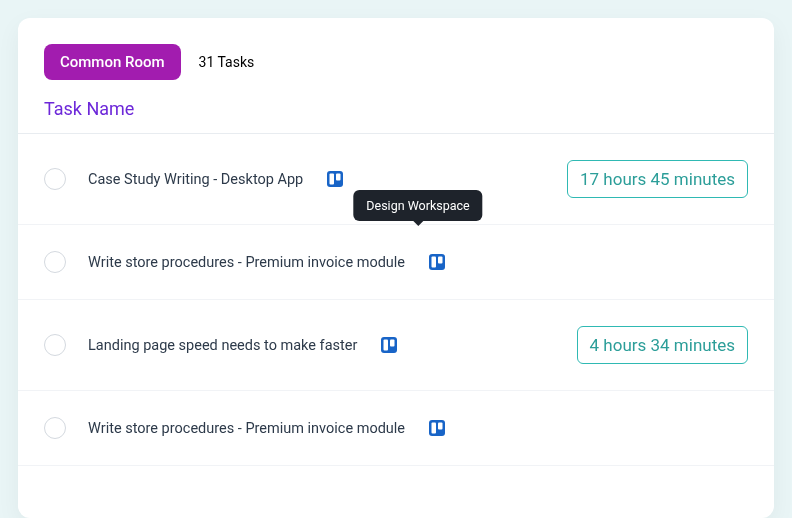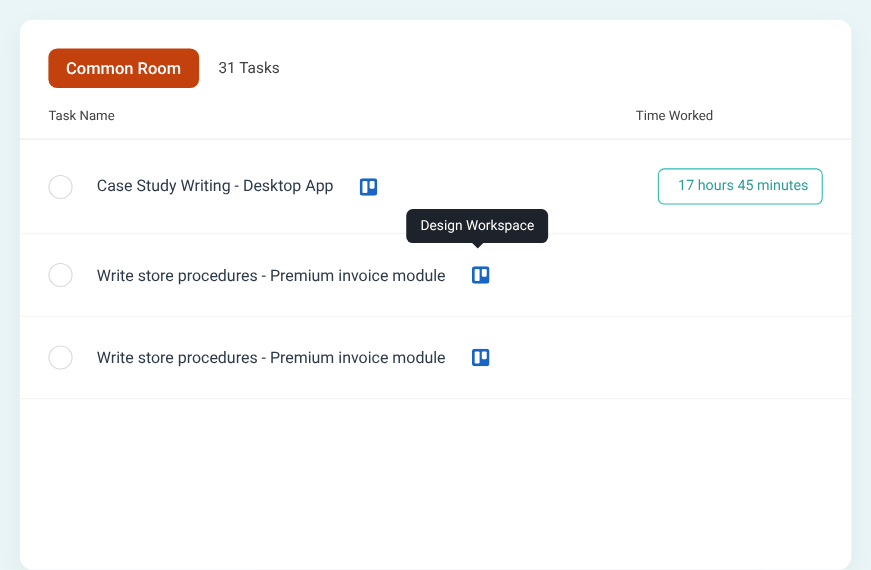--- a/index.html
+++ b/index.html
@@ -21,38 +21,38 @@
     flex-direction: column;
     overflow: hidden;
   }
   .header {
     padding: 26px 26px 18px 26px;
     display: flex;
     align-items: center;
     gap: 18px;
   }
   .badge {
-    background: #c2410c;
+    background: #a21caf;
     color: #fff;
     border-radius: 8px;
     padding: 9px 16px;
     font-size: 15px;
     font-weight: 500;
     cursor: pointer;
   }
   .task-count {
-    color: #404040;
+    color: #000000;
     font-size: 14px;
   }
   .col-headers {
     display: flex;
     padding: 0 26px 14px 26px;
     border-bottom: 1px solid #e8ecf0;
-    color: #404040;
-    font-size: 12px;
+    color: #6d28d9;
+    font-size: 18px;
   }
   .col-left { flex: 1; }
   .col-right { width: 170px; text-align: left; }
   .rows {
     flex: 1;
     overflow: hidden;
   }
   .row-wrapper {
     position: relative;
   }
@@ -87,21 +87,21 @@
     height: 16px;
     position: relative;
     cursor: pointer;
   }
   .trello-icon svg { display: block; }
   .time-pill {
     border: 1.2px solid #2fb9b3;
     color: #2c9e99;
     border-radius: 6px;
     padding: 8px 12px;
-    font-size: 13px;
+    font-size: 17px;
     text-align: right;
     min-width: 150px;
   }
   .tooltip {
     position: absolute;
     background: #1e232b;
     color: #fff;
     font-size: 12.5px;
     padding: 8px 13px;
     border-radius: 6px;
@@ -124,53 +124,68 @@
 </head>
 <body>
 
 <div class="card">
   <div class="header">
     <div class="badge">Common Room</div>
     <div class="task-count">31 Tasks</div>
   </div>
   <div class="col-headers">
     <div class="col-left">Task Name</div>
-    <div class="col-right">Time Worked</div>
   </div>
   <div class="rows" id="rows">
       <div class="row-wrapper">
         <div class="row">
           <div class="checkbox"></div>
           <div class="task-name">
             <span>Case Study Writing - Desktop App</span>
             <span class="trello-icon">
               <svg viewBox="0 0 16 16" width="16" height="16">
                 <rect x="0" y="0" width="16" height="16" rx="3" fill="#1864c7"></rect>
                 <rect x="2.5" y="2.5" width="4.5" height="11" rx="1" fill="#ffffff"></rect>
                 <rect x="9" y="2.5" width="4.5" height="7" rx="1" fill="#ffffff"></rect>
               </svg>
             </span>
           </div>
           <div class="time-pill">17 hours 45 minutes</div>
         </div>
       </div>
       <div class="row-wrapper" style="position: relative;">
-        <div class="tooltip" style="left: 400px; top: 18px; margin-left: 16px;">Design Workspace</div>
+        <div class="tooltip" style="left: 400px; top: 6px;">Design Workspace</div>
         <div class="row">
           <div class="checkbox"></div>
           <div class="task-name">
             <span>Write store procedures - Premium invoice module</span>
             <span class="trello-icon">
               <svg viewBox="0 0 16 16" width="16" height="16">
                 <rect x="0" y="0" width="16" height="16" rx="3" fill="#1864c7"></rect>
                 <rect x="2.5" y="2.5" width="4.5" height="11" rx="1" fill="#ffffff"></rect>
                 <rect x="9" y="2.5" width="4.5" height="7" rx="1" fill="#ffffff"></rect>
               </svg>
             </span>
           </div>
+        </div>
+      </div>
+      <div class="row-wrapper">
+        <div class="row">
+          <div class="checkbox"></div>
+          <div class="task-name">
+            <span>Landing page speed needs to make faster</span>
+            <span class="trello-icon">
+              <svg viewBox="0 0 16 16" width="16" height="16">
+                <rect x="0" y="0" width="16" height="16" rx="3" fill="#1864c7"></rect>
+                <rect x="2.5" y="2.5" width="4.5" height="11" rx="1" fill="#ffffff"></rect>
+                <rect x="9" y="2.5" width="4.5" height="7" rx="1" fill="#ffffff"></rect>
+              </svg>
+            </span>
+          </div>
+          <div class="time-pill">4 hours 34 minutes</div>
         </div>
       </div>
       <div class="row-wrapper">
         <div class="row">
           <div class="checkbox"></div>
           <div class="task-name">
             <span>Write store procedures - Premium invoice module</span>
             <span class="trello-icon">
               <svg viewBox="0 0 16 16" width="16" height="16">
                 <rect x="0" y="0" width="16" height="16" rx="3" fill="#1864c7"></rect>

